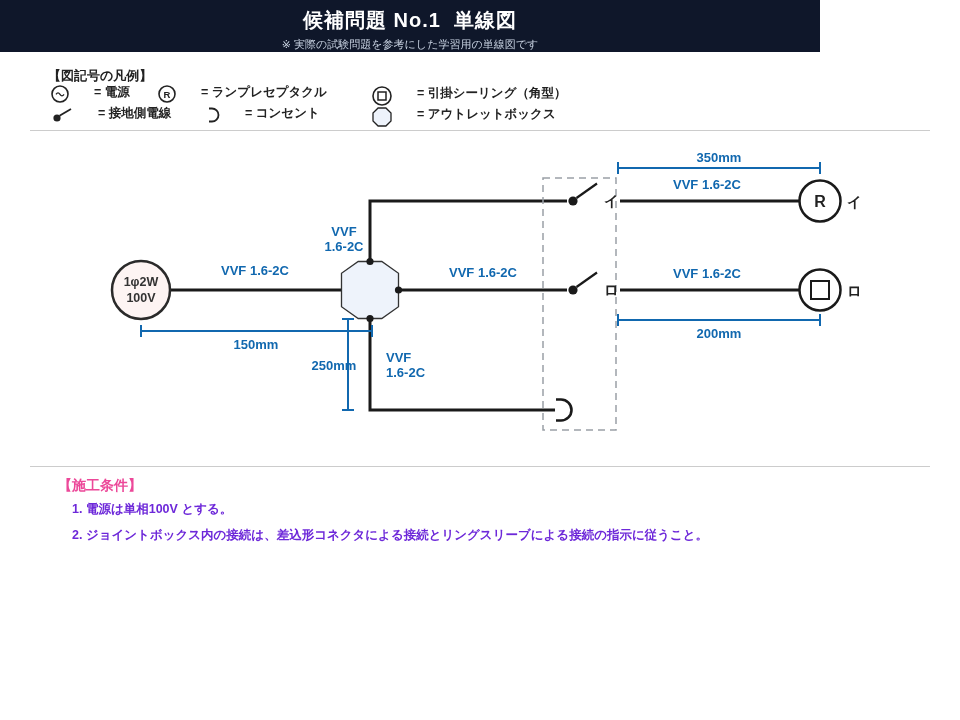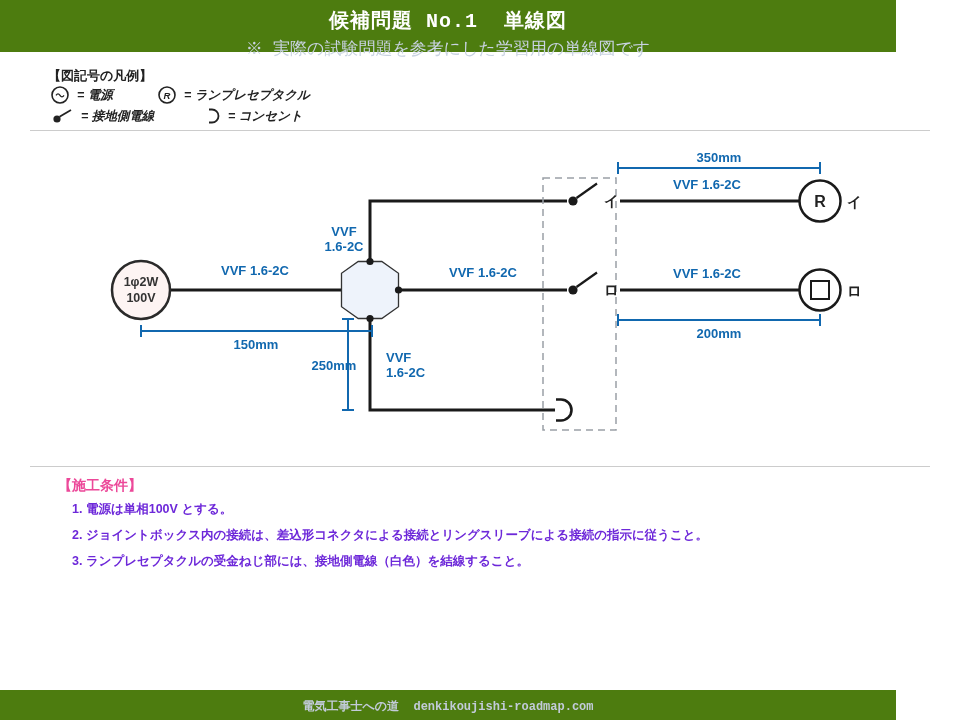--- a/index.html
+++ b/index.html
@@ -1,27 +1,27 @@
 <!DOCTYPE html>
 <html><head>
 <meta charset="utf-8">
 <style>
   html,body{margin:0;padding:0;background:#fff;}
   #page{position:relative;width:960px;height:720px;background:#ffffff;overflow:hidden;
         font-family:"Liberation Sans","DejaVu Sans",sans-serif;}
   
-  .bar{position:absolute;left:0;width:896px;background:#4d7c0f;color:#fff;text-align:center;font-family:Liberation Mono, monospace;}
+  .bar{position:absolute;left:0;width:820px;background:#0f172a;color:#fff;text-align:center;}
   #header{top:0;height:52px;}
   #header .title{padding-top:7px;font-size:20px;font-weight:bold;letter-spacing:1px;white-space:pre;}
-  #header .subtitle{margin-top:3px;font-size:17px;color:#c9d3e2;white-space:pre;}
+  #header .subtitle{margin-top:3px;font-size:11px;color:#c9d3e2;white-space:pre;}
   #footer{top:690px;height:30px;}
   #footer .ftxt{padding-top:8px;font-size:12px;font-weight:bold;color:#c2cbd9;white-space:pre;}
   
   .legend-heading{position:absolute;left:48px;top:60px;font-size:13px;font-weight:bold;color:#222;margin-top:7px;}
-  .legend-item{position:absolute;display:flex;align-items:center;gap:7px;height:22px;font-style:italic;}
+  .legend-item{position:absolute;display:flex;align-items:flex-start;gap:24px;height:22px;}
   .legend-item .lab{font-size:12.5px;font-weight:bold;color:#222;white-space:pre;}
   
   .hr{position:absolute;left:30px;width:900px;height:0;border-top:1px solid #cccccc;}
   
   #diagram{position:absolute;left:0;top:135px;width:960px;height:330px;}
   #diagram text{font-family:"Liberation Sans","DejaVu Sans",sans-serif;}
   .cable{fill:#1168af;font-size:13px;font-weight:bold;}
   .dim-label{fill:#1168af;font-size:13px;font-weight:bold;}
   .tag{fill:#222;font-size:14.5px;font-weight:bold;}
   .wire{stroke:#1a1a1a;stroke-width:3;fill:none;}
@@ -51,36 +51,49 @@
   </div>
 
   <div class="legend-item" style="left:157px;top:84px;">
     <svg width="20" height="20" viewBox="0 0 20 20">
       <circle cx="10" cy="10" r="8" fill="#fff" stroke="#222" stroke-width="1.6"></circle>
       <text x="10" y="13.5" text-anchor="middle" font-size="9.5" font-weight="bold" fill="#222">R</text>
     </svg>
     <span class="lab">= ランプレセプタクル</span>
   </div>
 
+  <div class="legend-item" style="left:371px;top:85px;">
+    <svg width="22" height="22" viewBox="0 0 22 22">
+      <circle cx="11" cy="11" r="9" fill="#fff" stroke="#222" stroke-width="1.6"></circle>
+      <rect x="7" y="7" width="8" height="8" fill="none" stroke="#222" stroke-width="1.5"></rect>
+    </svg>
+    <span class="lab">= 引掛シーリング（角型）</span>
+  </div>
 
   <div class="legend-item" style="left:50px;top:105px;">
     <svg width="24" height="20" viewBox="0 0 24 20">
       <circle cx="7" cy="13" r="3.6" fill="#222"></circle>
       <line x1="9.5" y1="10.8" x2="21" y2="4" stroke="#222" stroke-width="1.8"></line>
     </svg>
     <span class="lab">= 接地側電線</span>
   </div>
 
   <div class="legend-item" style="left:205px;top:105px;">
     <svg width="16" height="20" viewBox="0 0 16 20">
       <path d="M4 3.5 h3 a6.5 6.5 0 0 1 0 13 h-3" fill="none" stroke="#222" stroke-width="1.8"></path>
     </svg>
     <span class="lab">= コンセント</span>
   </div>
 
+  <div class="legend-item" style="left:371px;top:106px;">
+    <svg width="22" height="22" viewBox="0 0 22 22">
+      <polygon points="7.1,2 14.9,2 20,7.1 20,14.9 14.9,20 7.1,20 2,14.9 2,7.1" fill="#eef3fb" stroke="#222" stroke-width="1.3"></polygon>
+    </svg>
+    <span class="lab">= アウトレットボックス</span>
+  </div>
 
   <div class="hr" style="top:130px;"></div>
 
   <svg id="diagram" viewBox="0 0 960 330">
 
     <path class="wire" d="M170 155 H341.5"></path>
     <path class="wire" d="M370 126.5 V66 H567"></path>
     <path class="wire" d="M620 66 H800"></path>
     <path class="wire" d="M398.5 155 H567"></path>
     <path class="wire" d="M620 155 H800"></path>
@@ -152,19 +165,15 @@
     <text class="cable" x="707" y="143" text-anchor="middle">VVF 1.6-2C</text>
     <text class="cable" x="386" y="227">VVF</text>
     <text class="cable" x="386" y="242">1.6-2C</text>
   </svg>
 
   <div class="hr" style="top:466px;"></div>
 
   <div class="cond-heading">【施工条件】</div>
   <div class="cond-item" style="top:501px;"><span>1.</span> <span>電源は単相100V とする。</span></div>
   <div class="cond-item" style="top:527px;"><span>2.</span> <span>ジョイントボックス内の接続は、差込形コネクタによる接続とリングスリーブによる接続の指示に従うこと。</span></div>
-  <div class="cond-item" style="top:553px;"><span>3.</span> <span>ランプレセプタクルの受金ねじ部には、接地側電線（白色）を結線すること。</span></div>
 
-  <div id="footer" class="bar">
-    <div class="ftxt">電気工事士への道  denkikoujishi-roadmap.com</div>
-  </div>
 
 </div>
 
 </body></html>

